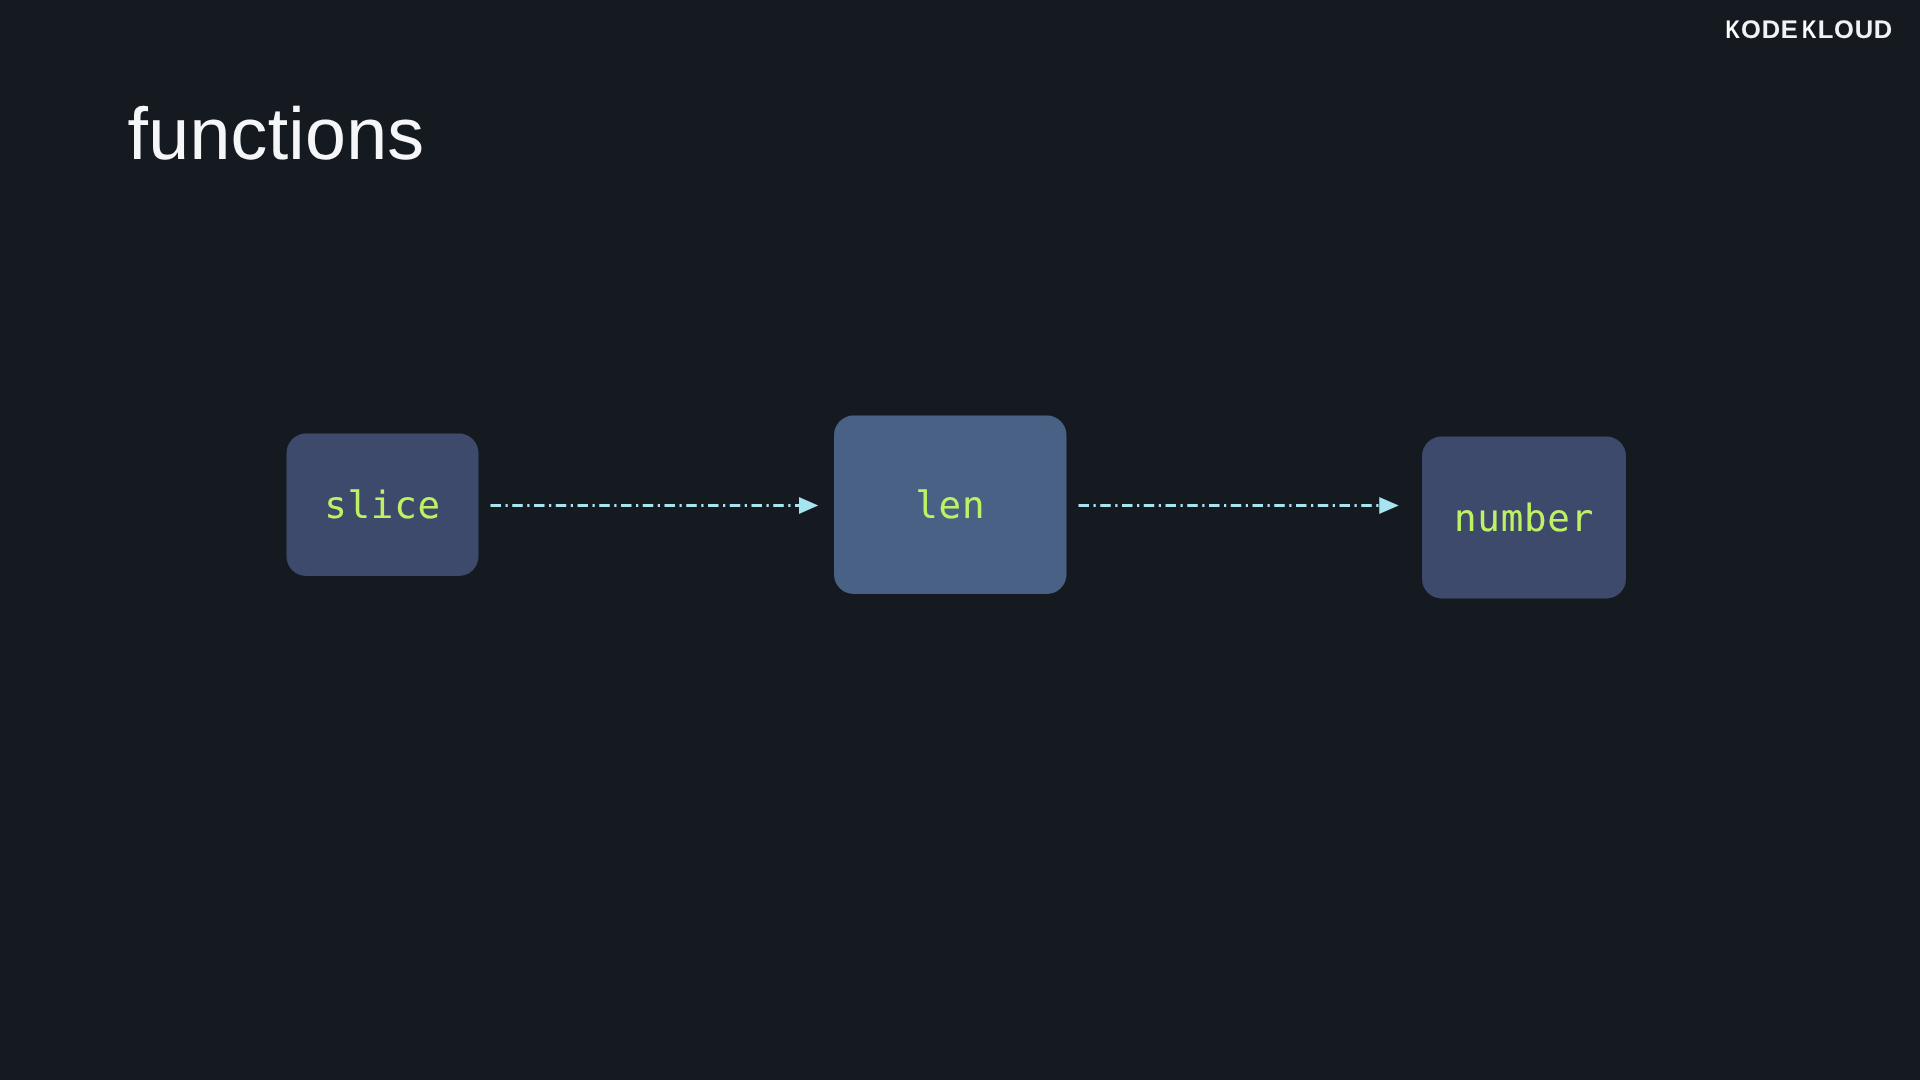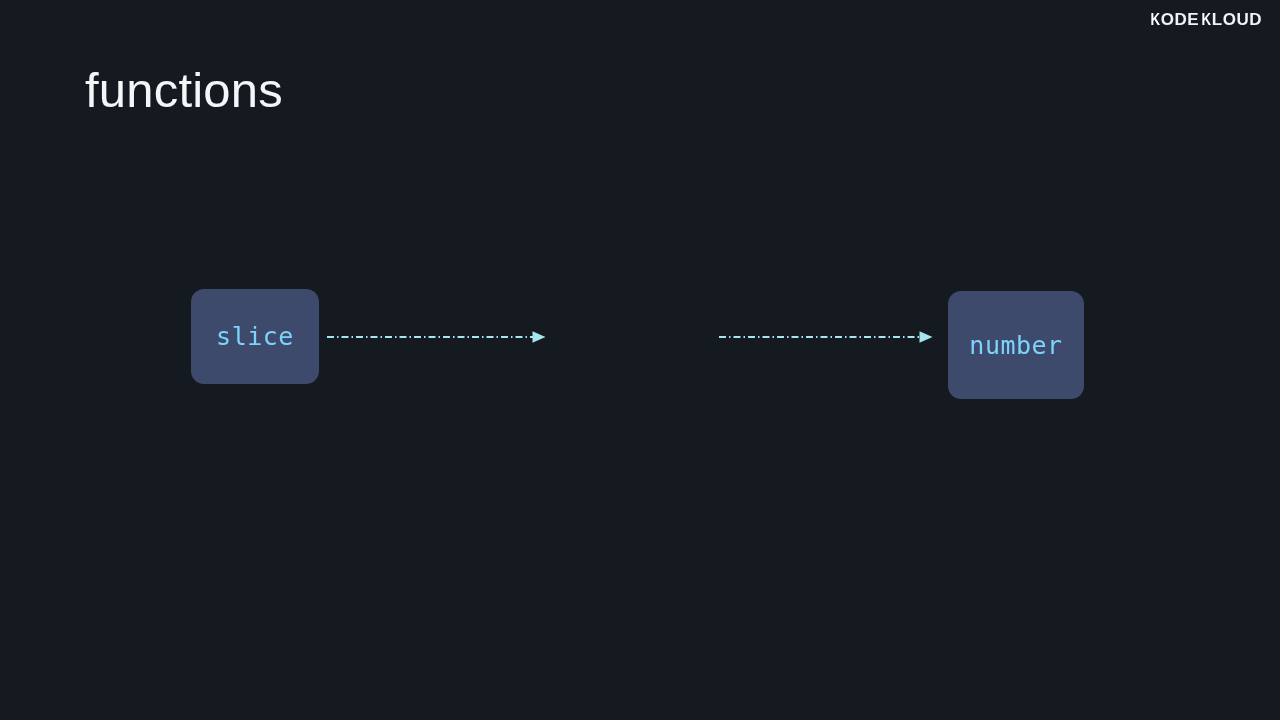--- a/index.html
+++ b/index.html
@@ -72,21 +72,21 @@
   }
 
   .node {
     position: absolute;
     display: flex;
     align-items: center;
     justify-content: center;
     border-radius: 13px;
     box-sizing: border-box;
     font-family: "DejaVu Sans Mono", "Liberation Mono", monospace;
-    color: #7dd3fc;
+    color: #bef264;
     font-size: 25px;
     letter-spacing: 0.5px;
     text-align: center;
     user-select: none;
   }
 
   #node-slice {
     left: 191px;
     top: 289px;
     width: 128px;
@@ -129,20 +129,23 @@
   </div>
 
   <div id="page-title">functions</div>
 
   <div id="diagram">
 
     <div class="node" id="node-slice">
       <span>slice</span>
     </div>
 
+    <div class="node" id="node-len">
+      <span>len</span>
+    </div>
 
     <div class="node" id="node-number">
       <span>number</span>
     </div>
 
     <svg class="connector" id="edge-slice-len" viewBox="0 0 225 24">
       <defs>
         <marker id="arrowhead-1" markerWidth="7" markerHeight="7" refX="1.2" refY="3" orient="auto" markerUnits="strokeWidth">
           <path d="M0,0.3 L6.2,3 L0,5.7 Z" fill="#a8e4ef"></path>
         </marker>

